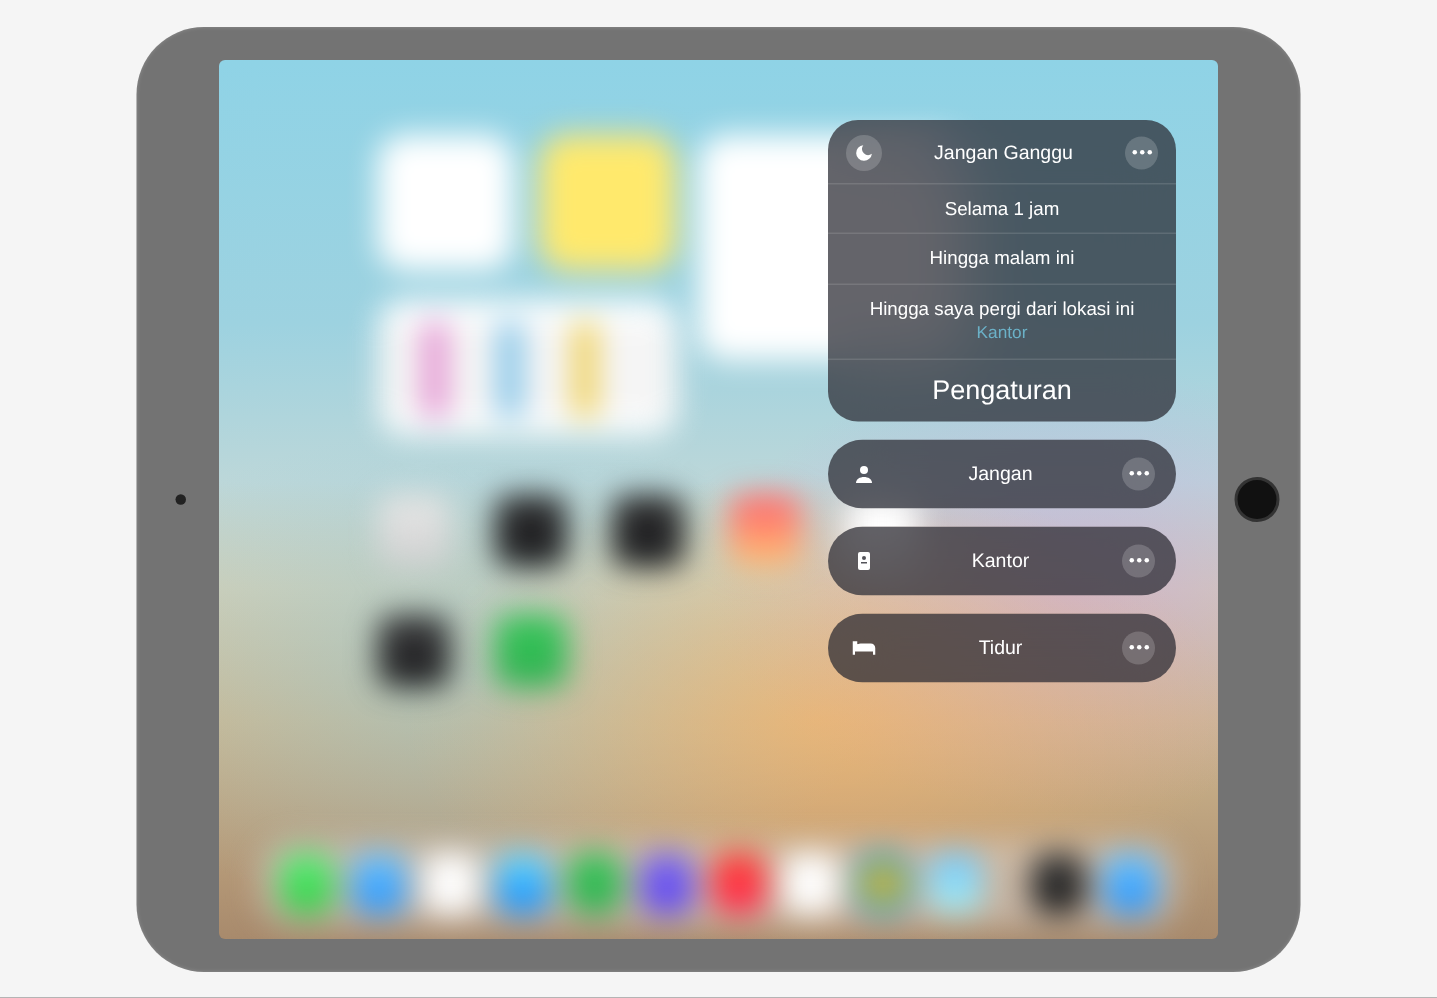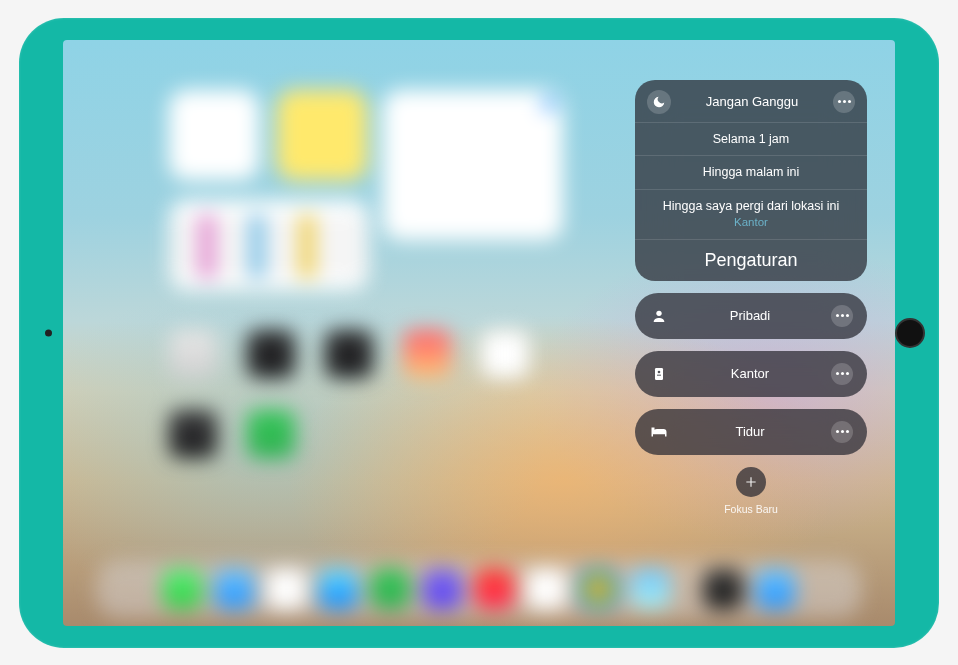--- a/index.html
+++ b/index.html
@@ -7,25 +7,25 @@
     width: 958px;
     height: 665px;
     background: #f5f5f5;
     font-family: -apple-system, BlinkMacSystemFont, "Helvetica Neue", Arial, sans-serif;
     display: flex;
     align-items: center;
     justify-content: center;
     overflow: hidden;
   }
   .device-frame {
-    width: 920px;
+    width: 776px;
     height: 630px;
-    background: #14b8a6;
+    background: #737373;
     border-radius: 45px;
-    padding: 22px 44px;
+    padding: 22px 55px;
     position: relative;
     box-shadow: inset 0 0 3px rgba(255,255,255,0.2);
   }
   .home-button {
     position: absolute;
     right: 14px;
     top: 50%;
     transform: translateY(-50%);
     width: 30px;
     height: 30px;
@@ -290,21 +290,21 @@
         <div class="settings-row">Pengaturan</div>
       </div>
 
       <div class="card mode-btn">
         <div class="mode-icon">
           <svg width="16" height="16" viewBox="0 0 24 24" fill="#fff">
               <circle cx="12" cy="8" r="4"></circle>
               <path d="M4 21c0-4 4-6 8-6s8 2 8 6z"></path>
             </svg>
         </div>
-        <div class="mode-label">Pribadi</div>
+        <div class="mode-label">Jangan</div>
         <div class="more-btn">
           <div class="dots">
               <span></span>
               <span></span>
               <span></span>
             </div>
         </div>
       </div>
 
       <div class="card mode-btn">
@@ -335,24 +335,16 @@
         <div class="mode-label">Tidur</div>
         <div class="more-btn">
           <div class="dots">
               <span></span>
               <span></span>
               <span></span>
             </div>
         </div>
       </div>
 
-      <div class="new-focus">
-        <div class="plus-btn">
-          <svg width="14" height="14" viewBox="0 0 24 24">
-              <path d="M11 4h2v16h-2zM4 11h16v2H4z" fill="#fff"></path>
-            </svg>
-        </div>
-        <div class="new-focus-label">Fokus Baru</div>
-      </div>
 
     </div>
   </div>
 </div>
 
 </body></html>

